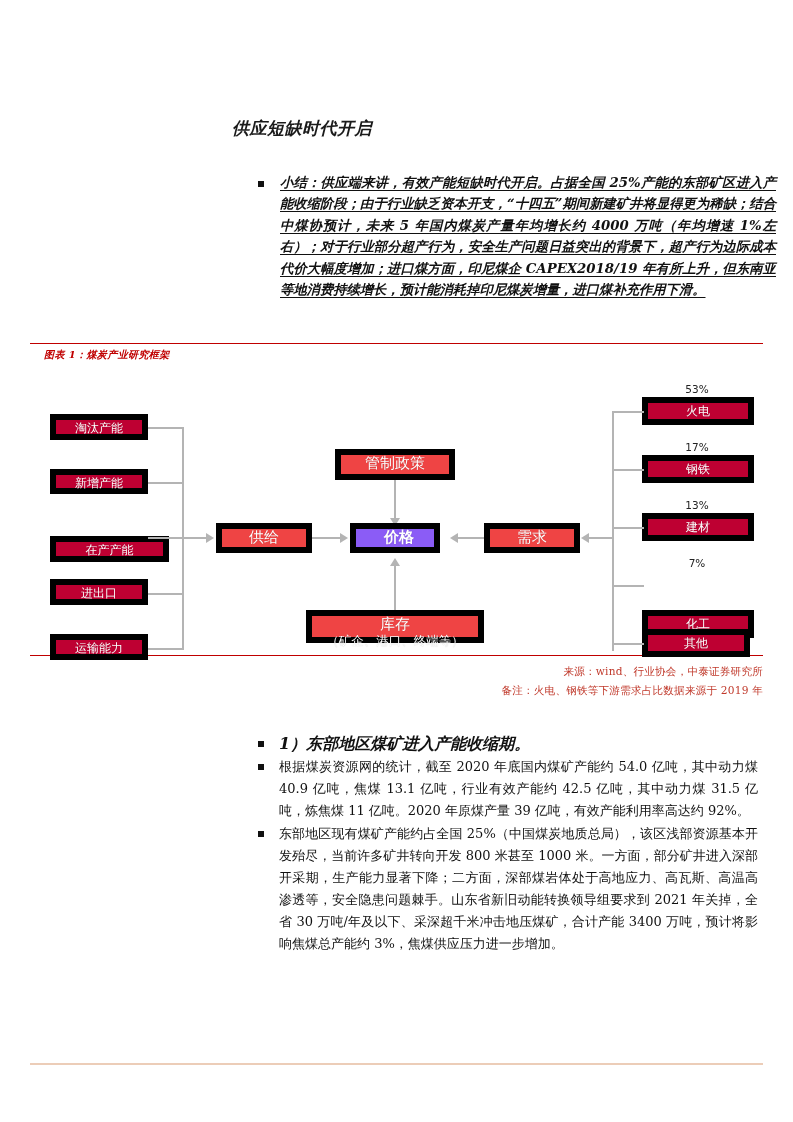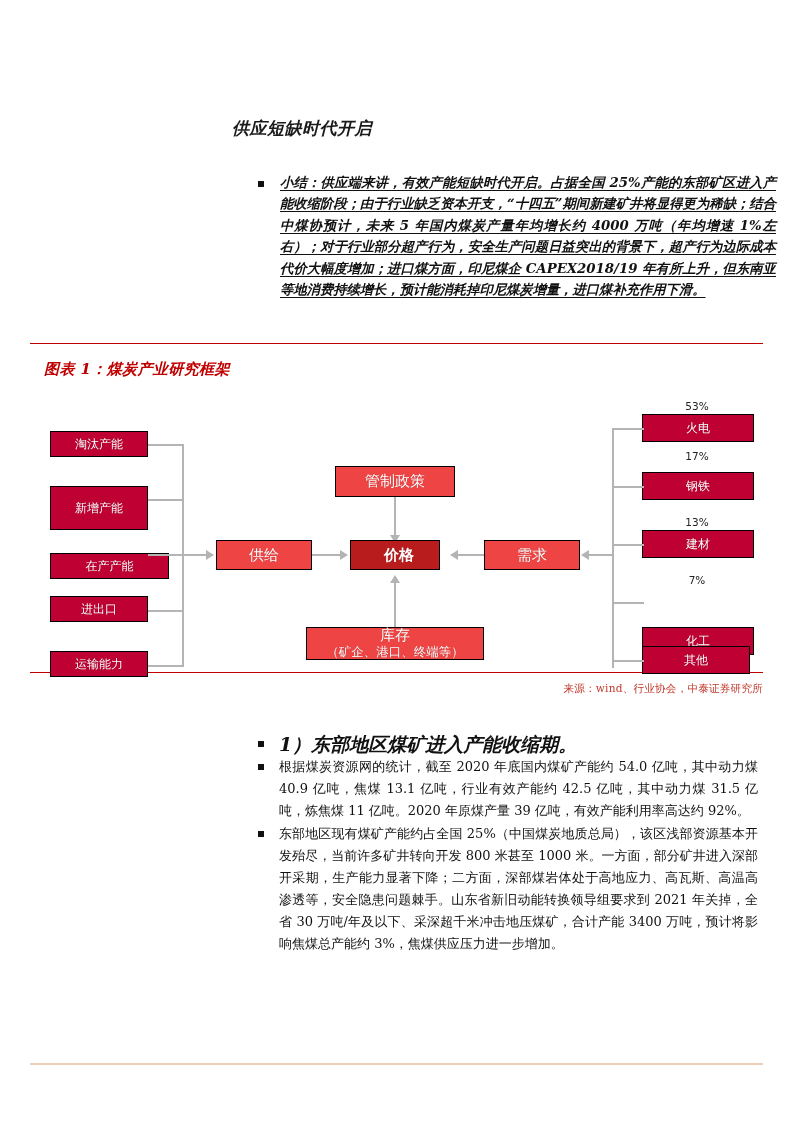--- a/index.html
+++ b/index.html
@@ -70,51 +70,50 @@
 
   
   .fig-wrap {
     position: absolute;
     left: 30px;
     top: 343px;
     width: 733px;
   }
   .fig-titlebar {
     border-top: 1.6px solid #c00000;
-    padding: 16px 0 3px 14px;
+    padding: 4px 0 3px 14px;
     font-family: "DejaVu Serif", "Liberation Serif", serif;
     font-weight: bold;
     font-style: italic;
-    font-size: 15px;
+    font-size: 10px;
     color: #c00000;
     letter-spacing: 0.4px;
   }
 
   .diagram {
     position: relative;
     height: 290px;
     width: 733px;
   }
 
   .node {
     position: absolute;
     box-sizing: border-box;
     display: flex;
     flex-direction: column;
     align-items: center;
-    justify-content: center;
     color: #ffffff;
     text-align: center;
-    border: 1px solid #000000;
+    border: 6px solid #000000;
     font-family: "DejaVu Sans", "Liberation Sans", sans-serif;
     text-shadow: 0 0 1px rgba(0,0,0,.25);
   }
   .node.crimson { background: #be0032; }
   .node.orange  { background: #ef4444; }
-  .node.blue    { background: #b91c1c; padding-left: 8px; }
+  .node.blue    { background: #8b5cf6; padding-left: 8px; }
 
   .node.small { font-size: 12px; }
   .node.mid   { font-size: 15px; }
   .node.big   { font-size: 15px; font-weight: bold; }
 
   .node .sub { font-size: 12.5px; line-height: 16px; }
   .node .main-l { line-height: 17px; }
 
   .pct {
     position: absolute;
@@ -191,21 +190,21 @@
     font-family: "DejaVu Serif", "Liberation Serif", serif;
     font-size: 13px;
     line-height: 22px;
     text-align: justify;
     text-justify: inter-ideograph;
     color: #111;
   }
   .b-text.lead {
     font-weight: bold;
     font-style: italic;
-    font-size: 19px;
+    font-size: 16px;
   }
 
   .footer-rule {
     position: absolute;
     left: 30px;
     top: 1063px;
     width: 733px;
     border-top: 2px solid #eccdb8;
   }
 </style>
@@ -225,21 +224,21 @@
 
   <div class="fig-wrap">
 
     <div class="fig-titlebar">图表 1：煤炭产业研究框架</div>
 
     <div class="diagram">
 
       <div class="node crimson small" style="left:20px; top:49px; width:98px; height:26px;">
         <span>淘汰产能</span>
       </div>
-      <div class="node crimson small" style="left:20px; top:104px; width:98px; height:44px;">
+      <div class="node crimson small" style="left:20px; top:104px; width:98px; height:25px;">
         <span>新增产能</span>
       </div>
       <div class="node crimson small" style="left:20px; top:171px; width:119px; height:26px;">
         <span>在产产能</span>
       </div>
       <div class="node crimson small" style="left:20px; top:214px; width:98px; height:26px;">
         <span>进出口</span>
       </div>
       <div class="node crimson small" style="left:20px; top:269px; width:98px; height:26px;">
         <span>运输能力</span>
@@ -293,21 +292,21 @@
       <div class="ln h" style="left:559px; top:172px; width:25px;"></div>
 
       <div class="ln v" style="left:582px; top:46px; height:240px;"></div>
 
       <div class="pct" style="left:612px; top:18px;">53%</div>
       <div class="node crimson small" style="left:612px; top:32px; width:112px; height:28px;">
         <span>火电</span>
       </div>
       <div class="ln h" style="left:582px; top:46px; width:32px;"></div>
 
-      <div class="pct" style="left:612px; top:68px;">17%</div>
+      <div class="pct" style="left:612px; top:76px;">17%</div>
       <div class="node crimson small" style="left:612px; top:90px; width:112px; height:28px;">
         <span>钢铁</span>
       </div>
       <div class="ln h" style="left:582px; top:104px; width:32px;"></div>
 
       <div class="pct" style="left:612px; top:134px;">13%</div>
       <div class="node crimson small" style="left:612px; top:148px; width:112px; height:28px;">
         <span>建材</span>
       </div>
       <div class="ln h" style="left:582px; top:162px; width:32px;"></div>
@@ -323,20 +322,21 @@
         <span>其他</span>
       </div>
       <div class="ln h" style="left:582px; top:278px; width:32px;"></div>
 
     </div>
 
     <div class="fig-rule"></div>
 
     <div class="notes">
       <div class="note">来源：wind、行业协会，中泰证券研究所</div>
+      <div class="note">备注：火电、钢铁等下游需求占比数据来源于 2019 年</div>
     </div>
   </div>
 
   <div class="body-block">
     <div class="b-row">
       <span class="bullet-sq"></span>
       <span class="b-text lead">1）东部地区煤矿进入产能收缩期。</span>
     </div>
     <div class="b-row">
       <span class="bullet-sq"></span>

